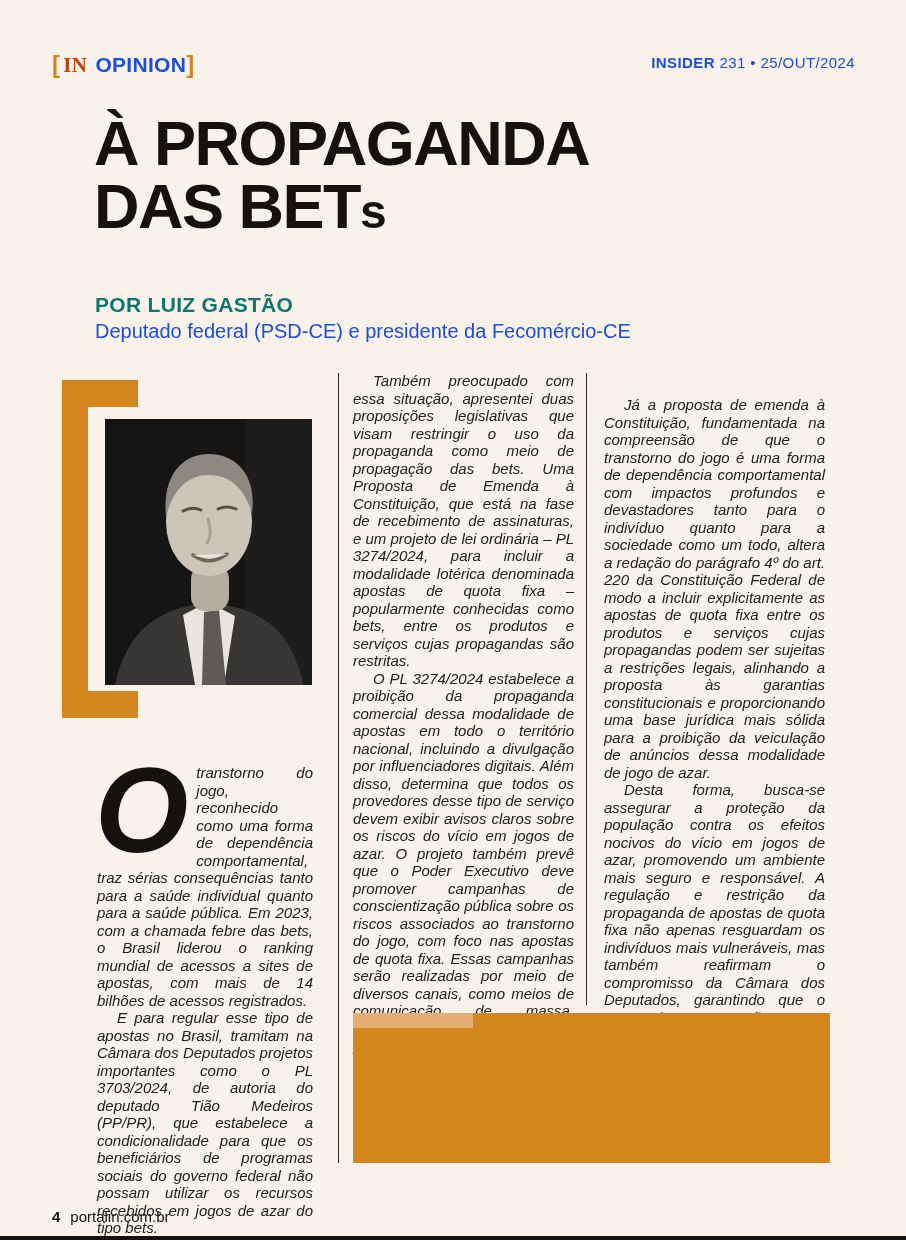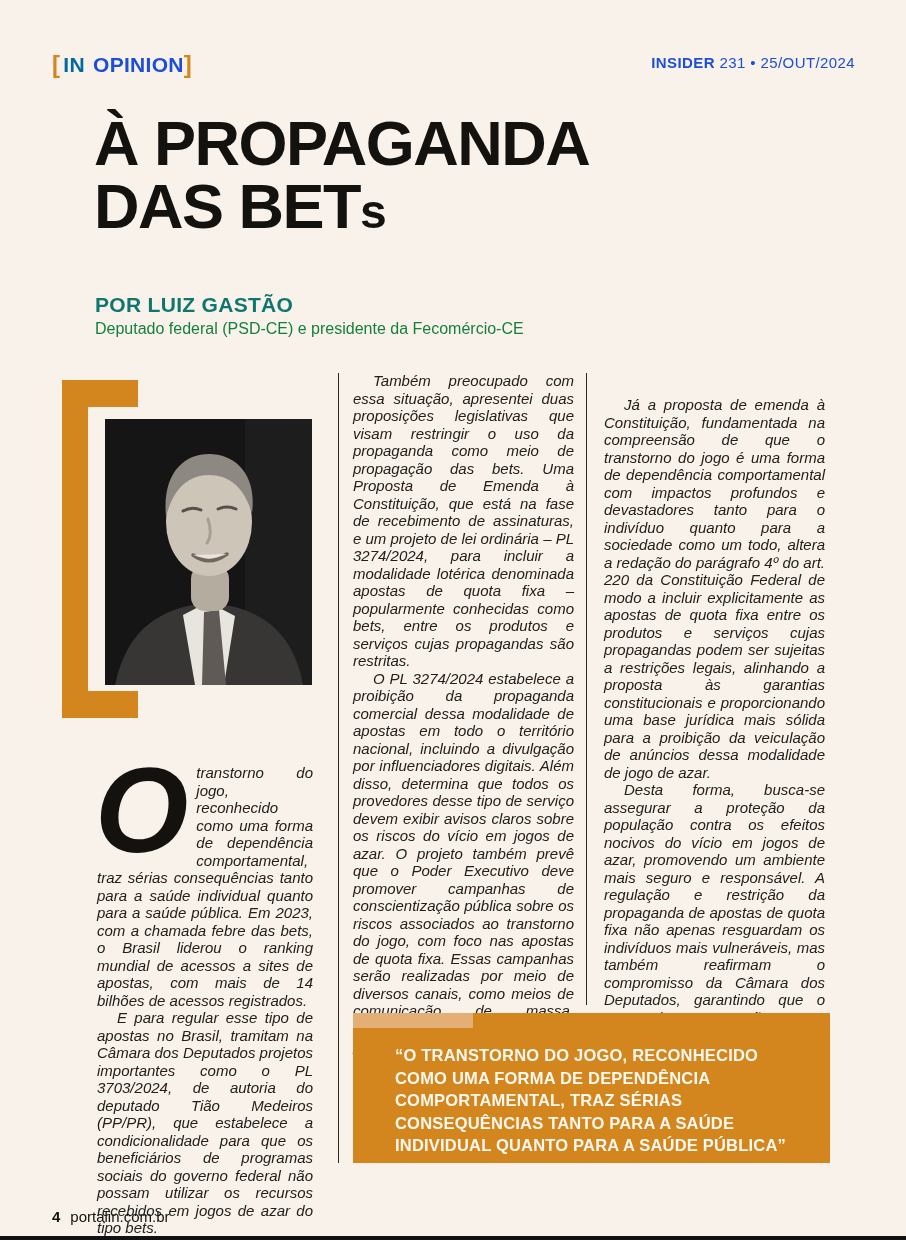--- a/index.html
+++ b/index.html
@@ -4,29 +4,29 @@
 <style>
   html,body{margin:0;padding:0;}
   body{
     width:906px;height:1240px;position:relative;overflow:hidden;
     background:#f8f2eb;color:#1e1c1a;
     font-family:"Liberation Sans","DejaVu Sans",sans-serif;
   }
   
   .badge{position:absolute;left:52px;top:50px;font-weight:bold;font-size:21px;letter-spacing:.3px;white-space:nowrap;}
   .badge .bracket{color:#d4861e;font-size:24px;font-weight:bold;position:relative;top:1px;}
-  .badge .in{color:#0369a1;margin:4px 2px 0 3px;}
+  .badge .in{color:#c2410c;margin:4px 2px 0 3px;font-family:Liberation Serif, serif;}
   .badge .opinion{color:#1d4ed8;}
   .issue{position:absolute;right:51px;top:54px;font-size:15px;letter-spacing:.4px;color:#1d4ed8;white-space:nowrap;}
   .issue .mag{font-weight:bold;}
   
   .title{position:absolute;left:94px;top:112px;font-size:63px;line-height:63px;font-weight:bold;letter-spacing:-1.5px;color:#14120e;}
   .title .small-s{font-size:48px;}
   .byline{position:absolute;left:95px;top:293px;font-size:21px;font-weight:bold;color:#0f766e;letter-spacing:.3px;}
-  .role{position:absolute;left:95px;top:320px;font-size:16px;color:#15803d;}
+  .role{position:absolute;left:95px;top:320px;font-size:20px;color:#1d4ed8;}
   
   .big-bracket{position:absolute;left:62px;top:380px;width:50px;height:284px;
     border-left:26px solid #d4861e;border-top:27px solid #d4861e;border-bottom:27px solid #d4861e;}
   .photo{position:absolute;left:105px;top:419px;width:207px;height:266px;background:#161616;}
   .photo svg{display:block;width:100%;height:100%;}
   
   .col{position:absolute;font-size:15px;line-height:17.5px;text-align:justify;color:#23201c;font-style:italic;}
   .col p{margin:0;text-indent:20px;}
   .col p.p-first{text-indent:0;}
   #col1{left:97px;top:764px;width:216px;}
@@ -102,19 +102,18 @@
 
 <div class="col" id="col3">
   <p>Já a proposta de emenda à Constituição, fundamentada na compreensão de que o transtorno do jogo é uma forma de dependência comportamental com impactos profundos e devastadores tanto para o indivíduo quanto para a sociedade como um todo, altera a redação do parágrafo 4º do art. 220 da Constituição Federal de modo a incluir explicitamente as apostas de quota fixa entre os produtos e serviços cujas propagandas podem ser sujeitas a restrições legais, alinhando a proposta às garantias constitucionais e proporcionando uma base jurídica mais sólida para a proibição da veiculação de anúncios dessa modalidade de jogo de azar.</p>
   <p><span>Desta forma, busca-se assegurar a proteção da população contra os efeitos nocivos do vício em jogos de azar, promovendo um ambiente mais seguro e responsável. A regulação e restrição da propaganda de apostas de quota fixa não apenas resguardam os indivíduos mais vulneráveis, mas também reafirmam o compromisso da Câmara dos Deputados, garantindo que o entretenimento não se transforme em um problema de saúde pública.</span><span class="endmark">
         <span>*</span>
       </span></p>
 </div>
 
 <div class="quote-box">
   <div class="quote-tab"></div>
-  <div class="quote-text">“O TRANSTORNO DO JOGO, RECONHECIDO COMO UMA FORMA DE DEPENDÊNCIA COMPORTAMENTAL, TRAZ SÉRIAS CONSEQUÊNCIAS TANTO PARA A SAÚDE INDIVIDUAL QUANTO PARA A SAÚDE PÚBLICA”</div>
 </div>
 
 <div class="footer">
   <span class="num">4</span><span>portalin.com.br</span>
 </div>
 <div class="bottom-bar"></div>
 
 </body></html>

